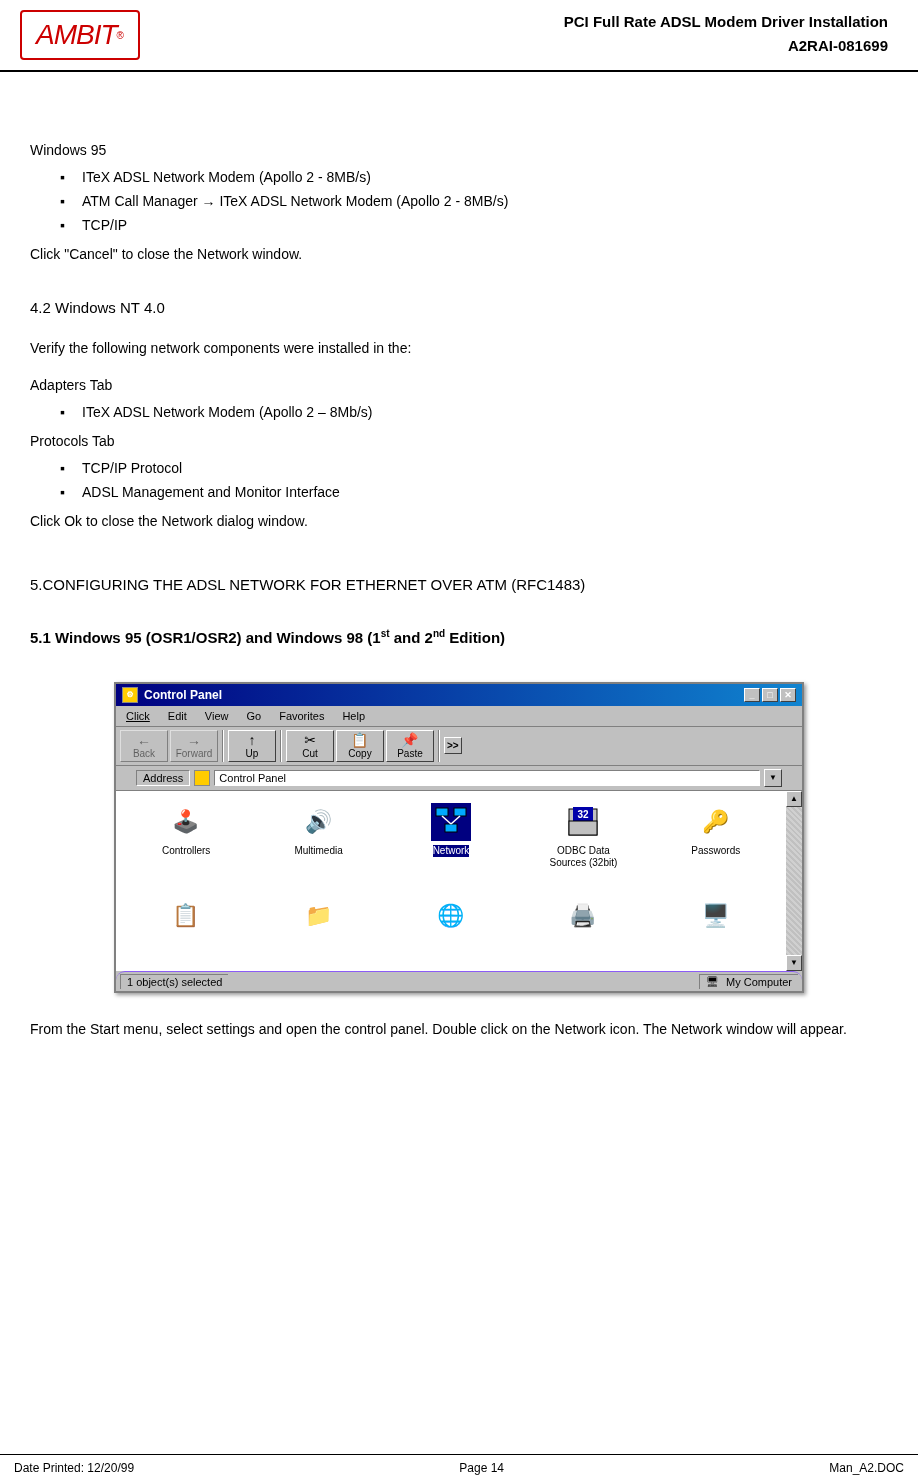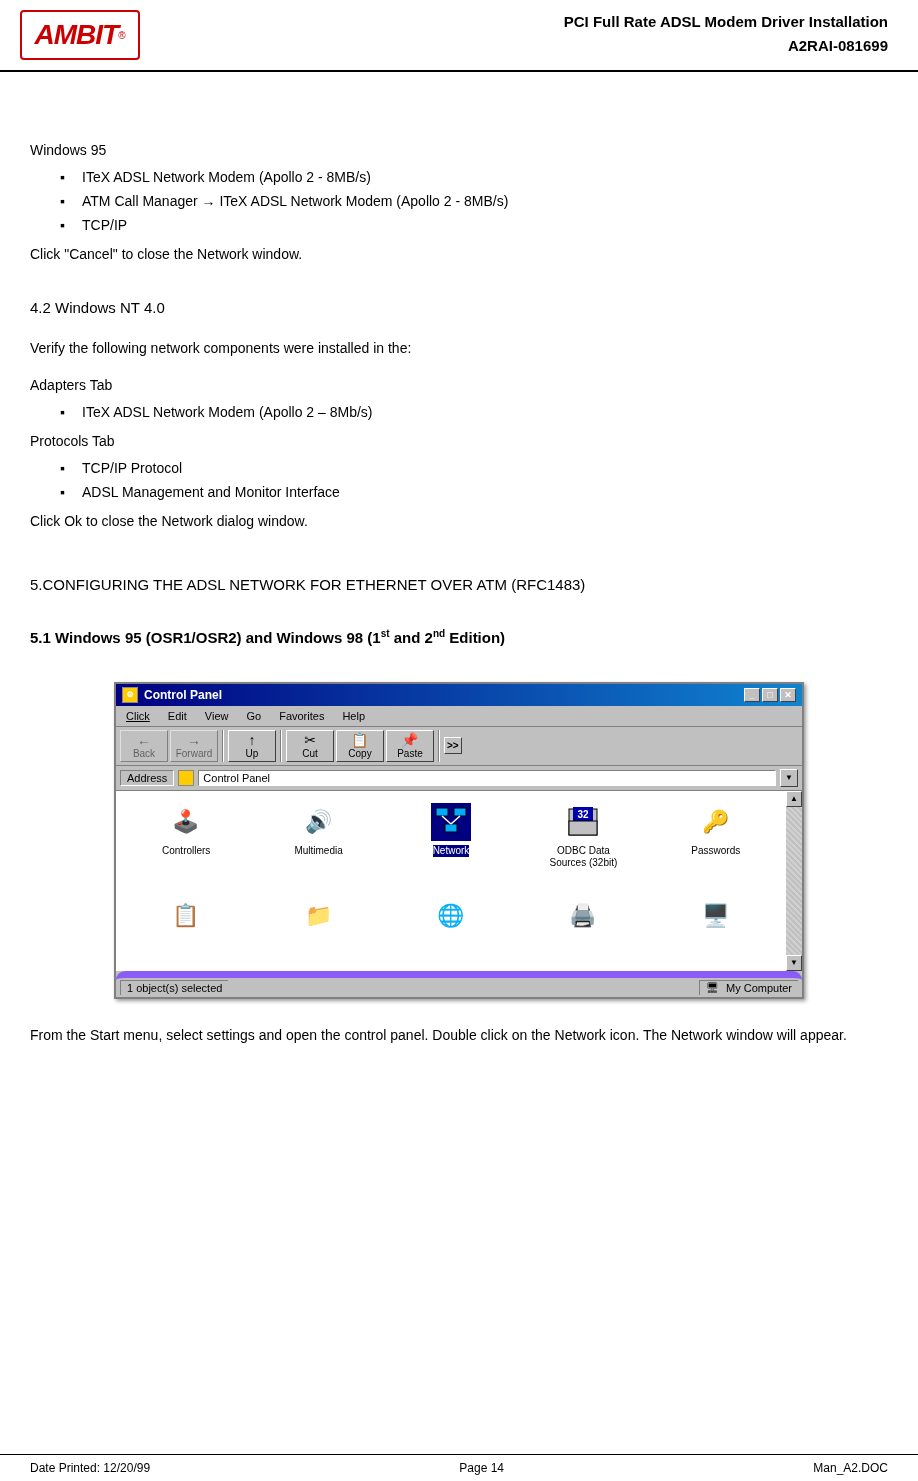--- a/index.html
+++ b/index.html
@@ -30,21 +30,21 @@
       border-radius: 4px;
       width: 120px;
       height: 50px;
       display: flex;
       align-items: center;
       justify-content: center;
       overflow: hidden;
     }
     .logo-text {
       font-size: 28px;
-      font-weight: 700;
+      font-weight: 400;
       color: #cc0000;
       font-style: italic;
       letter-spacing: -1px;
     }
     .logo-r {
       font-size: 10px;
       vertical-align: super;
       color: #cc0000;
     }
     .header-title {
@@ -60,21 +60,21 @@
       margin-top: 28px;
     }
 
     
     .footer {
       position: absolute;
       bottom: 0;
       left: 0;
       right: 0;
       border-top: 1px solid #000;
-      padding: 6px 30px;
+      padding: 6px 14px;
       display: flex;
       justify-content: space-between;
       font-size: 12px;
     }
 
     
     .section-heading {
       font-weight: normal;
       font-size: 15px;
       margin: 16px 0 8px 0;
@@ -209,21 +209,21 @@
       line-height: 1;
     }
     .win-tb-more {
       min-width: 16px;
       padding: 2px;
       font-size: 10px;
       font-weight: bold;
     }
     .win-address-bar {
       background: #c0c0c0;
-      padding: 3px 4px;
+      padding: 3px 20px;
       display: flex;
       align-items: center;
       gap: 4px;
       border-bottom: 1px solid #808080;
       font-size: 11px;
     }
     .win-addr-label {
       background: #c0c0c0;
       border-top: 1px solid #808080;
       border-left: 1px solid #808080;
@@ -330,21 +330,21 @@
     .win-icon-label {
       font-size: 10px;
       line-height: 1.2;
     }
     .win-statusbar {
       background: #c0c0c0;
       padding: 2px 4px;
       display: flex;
       justify-content: space-between;
       align-items: center;
-      border-top: 7px solid #8b5cf6;
+      border-top: 1px solid #8b5cf6;
       font-size: 11px;
       border-radius: 9px;
     }
     .win-status-left {
       border-top: 1px solid #808080;
       border-left: 1px solid #808080;
       padding: 1px 6px;
     }
     .win-status-right {
       display: flex;

